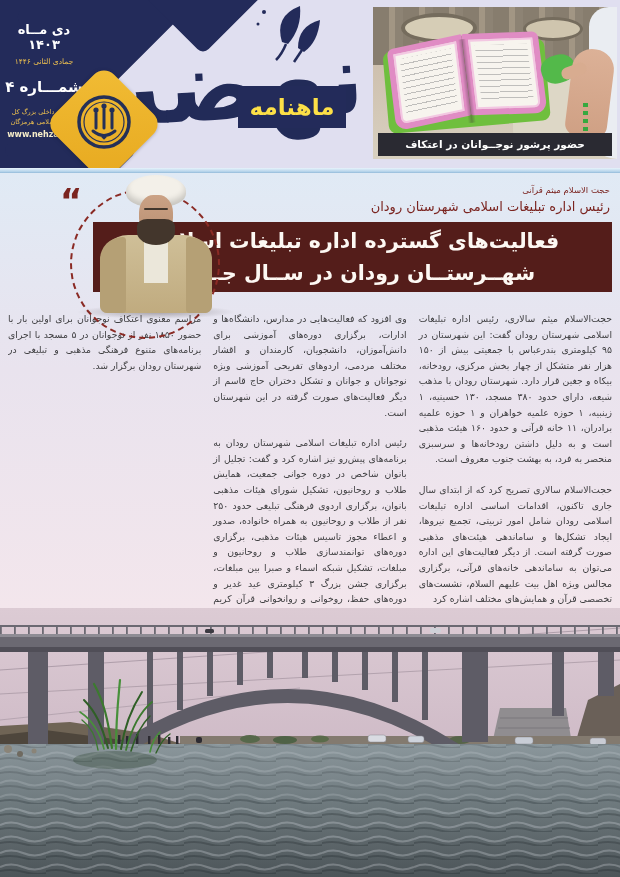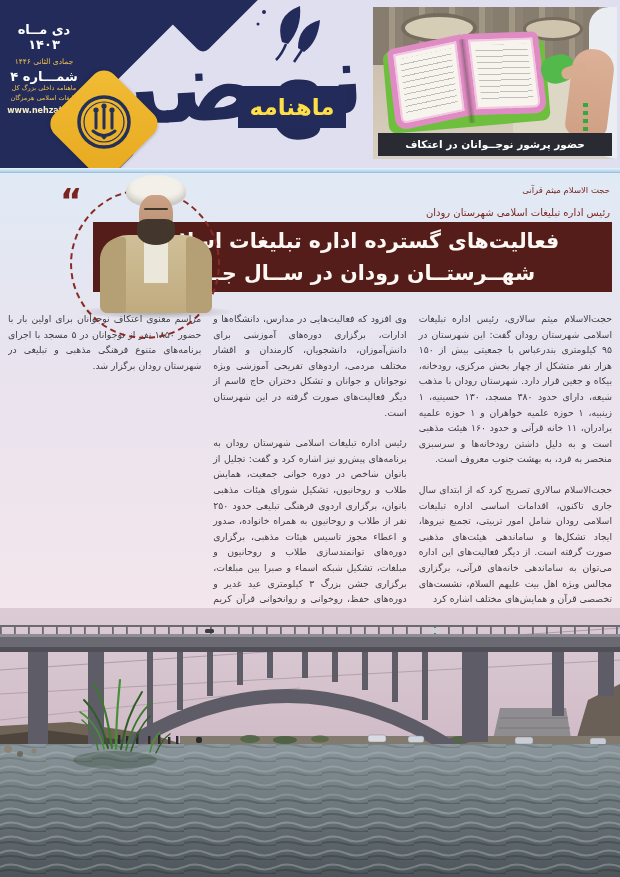--- a/index.html
+++ b/index.html
@@ -20,22 +20,22 @@
   .d1 { left:38px; top:-42px; width:118px; height:118px; border-radius:10px; }
   .d2 { left:22px; top:102px; width:96px; height:96px; border-radius:8px; }
   .d3 { left:148px; top:-78px; width:110px; height:110px; border-radius:8px; }
   .callig { position:absolute; left:104px; top:26px; width:260px; z-index:2;
             font-size:98px; line-height:118px; font-weight:bold; color:#222b58;
             transform:rotate(-3deg); text-align:center; direction:rtl; }
   .leaves { position:absolute; left:252px; top:2px; z-index:2; }
   .date-block { position:absolute; left:0; top:22px; width:88px; z-index:3;
                 text-align:center; direction:rtl; color:#fff; }
   .dl1 { font-size:13px; font-weight:bold; margin-bottom:5px; }
-  .dl2 { font-size:7.5px; color:#eec04f; margin-bottom:3px; }
-  .dl3 { font-size:13px; font-weight:bold; letter-spacing:2px; }
+  .dl2 { font-size:7.5px; color:#eec04f; margin-bottom:12px; }
+  .dl3 { font-size:15px; font-weight:bold; letter-spacing:2px; margin-bottom:12px; }
   .dl4 { font-size:6.5px; color:#eec04f; line-height:9.5px; }
   .dl5 { font-size:8px; font-weight:bold; color:#f6edc9; margin-top:3px; direction:ltr; }
   .logo-diamond { position:absolute; left:62px; top:82px; width:84px; height:84px; z-index:4;
                   background:linear-gradient(135deg,#f1bc35,#e7a91f); transform:rotate(45deg);
                   border-radius:14px; box-shadow:0 1px 4px rgba(20,25,60,.4); }
   .logo-inner { position:absolute; left:11px; top:11px; width:62px; height:62px; transform:rotate(-45deg); }
   .mh-box { position:absolute; left:238px; top:86px; width:108px; height:42px; z-index:5;
             background:#232b5a; display:flex; align-items:center; justify-content:center; }
   .mh-box span { color:#fde047; font-weight:bold; font-size:23px; }
   .mh-region { position:absolute; left:224px; top:128px; width:126px; z-index:5;
@@ -83,21 +83,21 @@
                    text-align:center; line-height:23px; }
 
   
   .hdr-sep { position:absolute; left:0; top:168px; width:620px; height:5px;
              background:linear-gradient(180deg,#e8f3fb 0,#aecfe8 80%,#8fb6d6 100%); }
 
   
   .body-area { position:absolute; left:0; top:173px; width:620px; height:435px;
                background:linear-gradient(180deg,#e0eaf5 0%,#e9e3ee 45%,#f3e6ec 100%); }
   .author-name { position:absolute; right:10px; top:12px; color:#7b2420; font-size:8.5px; direction:rtl; }
-  .author-title { position:absolute; right:10px; top:26px; color:#7b2420; font-size:10px; direction:rtl;margin-top:8px; }
+  .author-title { position:absolute; right:10px; top:26px; color:#7b2420; font-size:13px; direction:rtl; }
   .headline { position:absolute; left:93px; top:49px; width:519px; height:70px;
               background:#541d1a; color:#fdf8f3; z-index:1;
               display:flex; flex-direction:column; align-items:center; justify-content:center;
               font-weight:bold; font-size:20.5px; line-height:32px; direction:rtl; }
   .quote-mark { position:absolute; left:60px; top:8px; z-index:3; color:#7b241f;
                 font-size:34px; font-weight:bold; direction:ltr; }
   .portrait-ring { position:absolute; left:70px; top:16px; width:150px; height:150px; z-index:2;
                    border:2px dashed #8a2a24; border-radius:50%; }
   .portrait { position:absolute; left:90px; top:2px; width:132px; height:140px; z-index:3; }
   .portrait div { position:absolute; }

